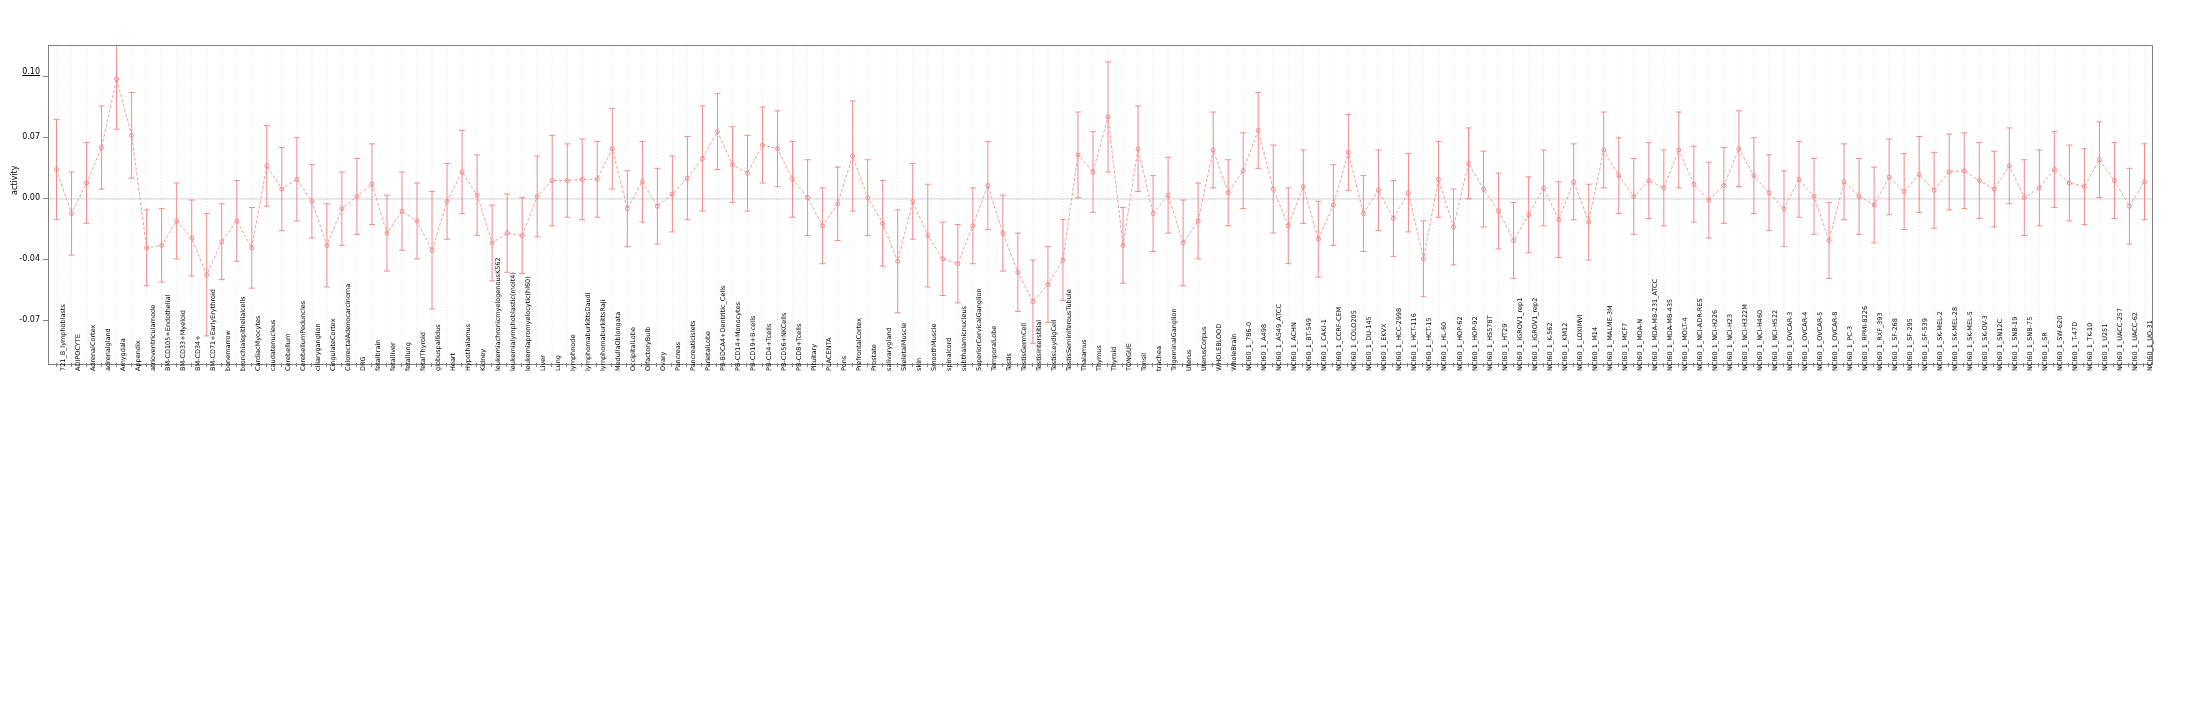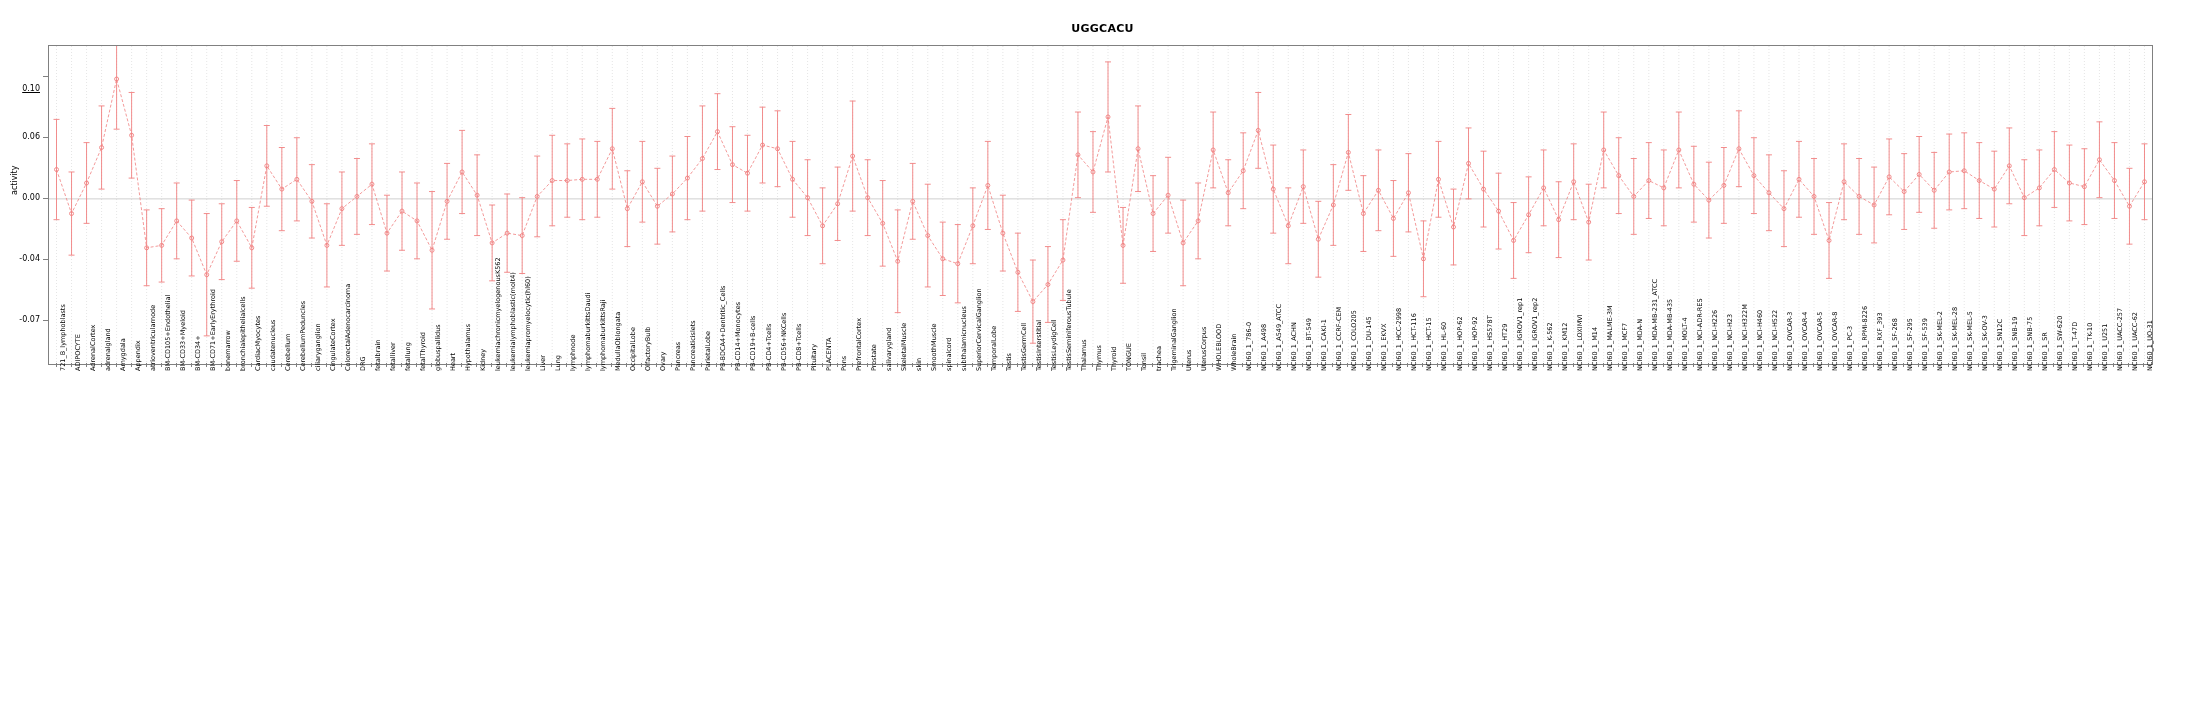--- a/index.html
+++ b/index.html
@@ -71,34 +71,33 @@
     transform-origin: left top;
     transform: rotate(-90deg);
   }
   svg { display: block; }
 </style>
 </head>
 <body>
 
 <div id="root">
 
-  <div id="chart-title">UGGCACU</div>
 
   <div class="ylabel">activity</div>
 
   <div id="yticks">
       <div class="ytick-label" style="top: 315.192px;">-0.07</div>
       <div style="position: absolute; left: 43px; top: 320.192px; width: 5px; height: 1px; background: rgb(128, 128, 128);"></div>
       <div class="ytick-label" style="top: 254.038px;">-0.04</div>
       <div style="position: absolute; left: 43px; top: 259.038px; width: 5px; height: 1px; background: rgb(128, 128, 128);"></div>
       <div class="ytick-label" style="top: 192.885px;">0.00</div>
       <div style="position: absolute; left: 43px; top: 197.885px; width: 5px; height: 1px; background: rgb(128, 128, 128);"></div>
-      <div class="ytick-label" style="top: 131.731px;">0.06</div>
+      <div class="ytick-label" style="top: 131.731px;">0.07</div>
       <div style="position: absolute; left: 43px; top: 136.731px; width: 5px; height: 1px; background: rgb(128, 128, 128);"></div>
-      <div class="ytick-label" style="top: 84px; text-decoration: underline;">0.10</div>
+      <div class="ytick-label" style="top: 67px; text-decoration: underline;">0.10</div>
       <div style="position: absolute; left: 43px; top: 75.5769px; width: 5px; height: 1px; background: rgb(128, 128, 128);"></div>
     </div>
 
   <div id="plot-frame">
     <svg id="plot-area" width="2103" height="318" viewBox="0 0 2103 318" preserveAspectRatio="none">
         <line x1="7.510714285714285" x2="7.510714285714285" y1="0" y2="318" stroke="#d4d4d4" stroke-width="0.6" stroke-dasharray="1,2"></line>
         <line x1="22.53214285714286" x2="22.53214285714286" y1="0" y2="318" stroke="#d4d4d4" stroke-width="0.6" stroke-dasharray="1,2"></line>
         <line x1="37.55357142857142" x2="37.55357142857142" y1="0" y2="318" stroke="#d4d4d4" stroke-width="0.6" stroke-dasharray="1,2"></line>
         <line x1="52.575" x2="52.575" y1="0" y2="318" stroke="#d4d4d4" stroke-width="0.6" stroke-dasharray="1,2"></line>
         <line x1="67.59642857142856" x2="67.59642857142856" y1="0" y2="318" stroke="#d4d4d4" stroke-width="0.6" stroke-dasharray="1,2"></line>

